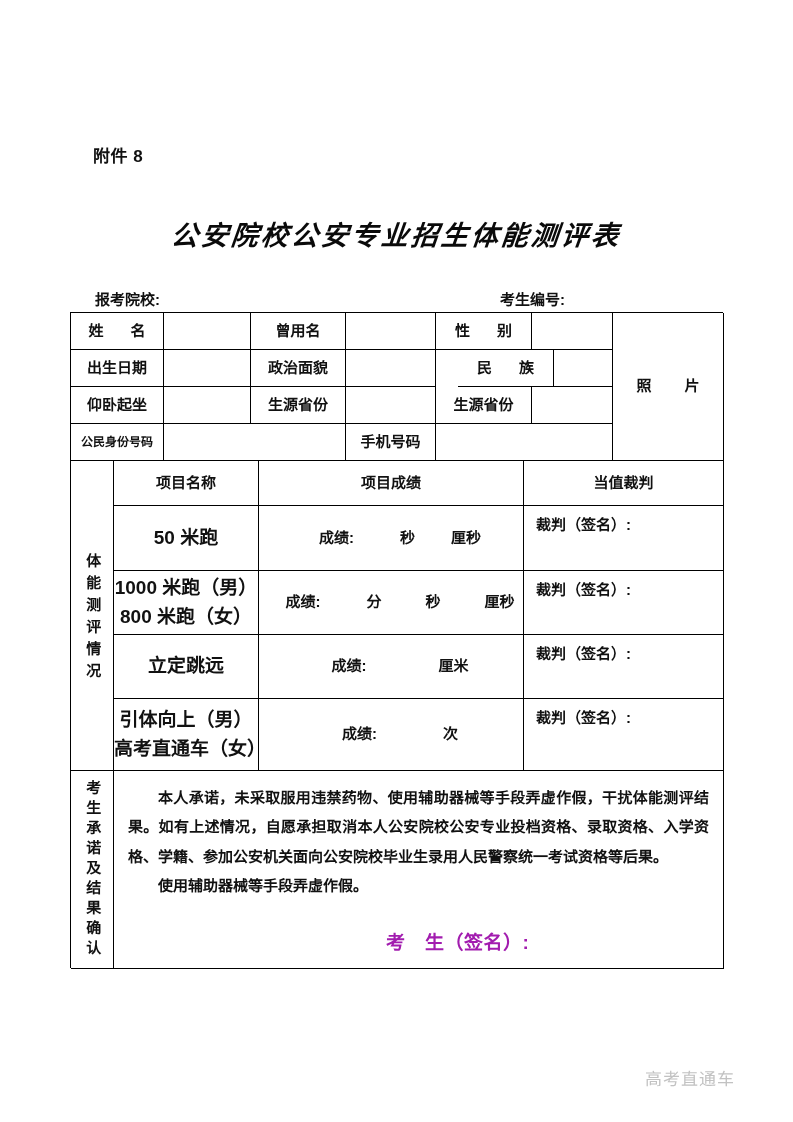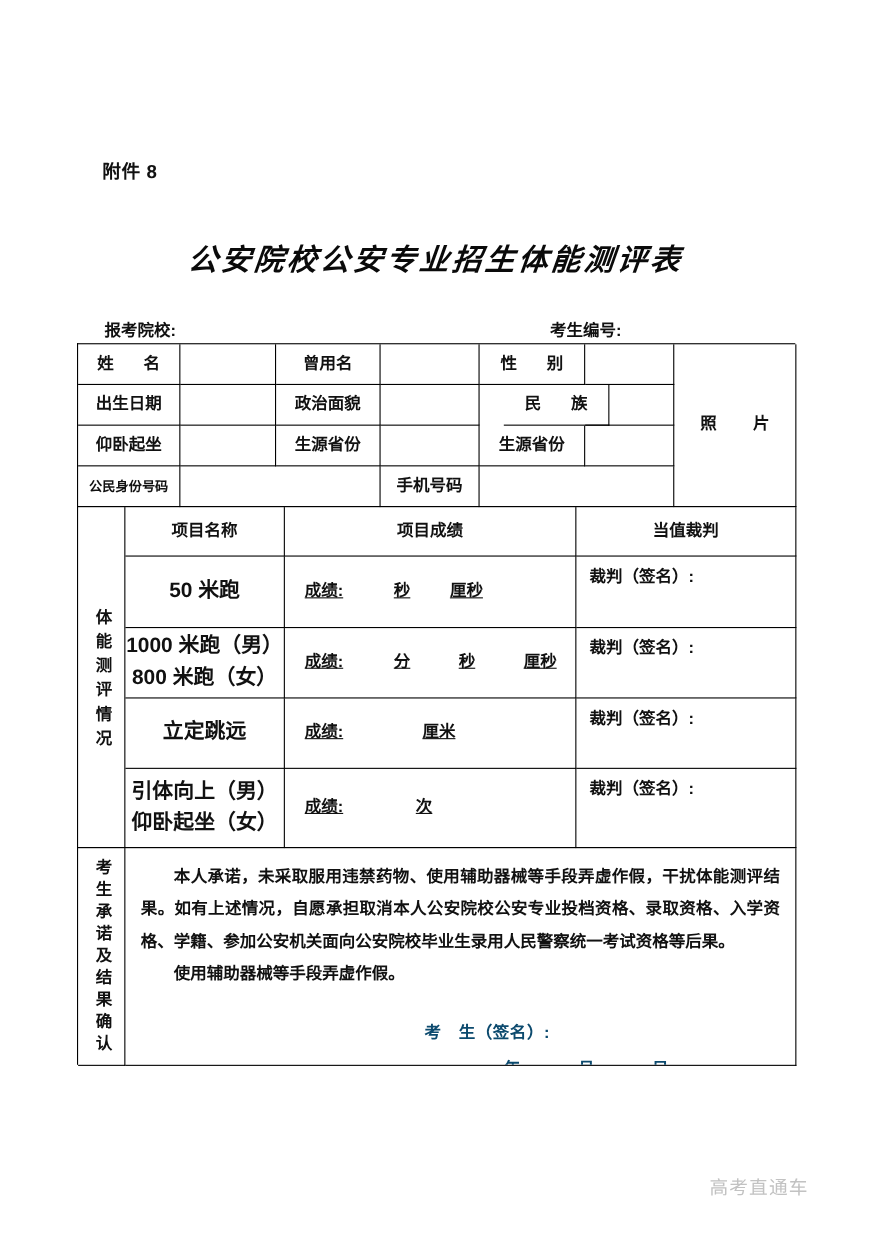--- a/index.html
+++ b/index.html
@@ -121,24 +121,23 @@
   
   .cell.item-name {
     flex-direction: column;
     justify-content: center;
     font-size: 19px;
     line-height: 1.5;
   }
 
   
   .cell.score {
-    justify-content: flex-start;
+    justify-content: center;
     padding-left: 18px;
     text-align: left;
-    text-decoration: underline;
   }
   .score-line {
     display: flex;
     align-items: baseline;
     white-space: nowrap;
   }
   .score-line .sc-label { margin-right: 0; }
   .gap-a { display: inline-block; width: 46px; }
   .gap-b { display: inline-block; width: 36px; }
   .gap-c { display: inline-block; width: 44px; }
@@ -177,42 +176,42 @@
     text-indent: 2em;
     margin: 0;
     text-align: justify;
     width: 100%;
     color: #111;
   }
   .sign-area {
     margin-top: 30px;
     width: 100%;
     font-family: "Liberation Sans", "DejaVu Sans", sans-serif;
-    font-size: 15px;
-    font-weight: 700;
-    color: #0c4a6e;
+    font-size: 19px;
+    font-weight: 700;
+    color: #a21caf;
   }
   .sign-name {
     margin-left: 258px;
     white-space: nowrap;
     letter-spacing: 0.5px;
   }
   .sign-date {
     margin-top: 12px;
     margin-left: 330px;
     white-space: nowrap;
   }
   .sign-date .dg { display: inline-block; width: 44px; }
 
   
   .watermark {
     position: absolute;
     right: 58px;
     bottom: 32px;
-    font-family: Liberation Sans, sans-serif;
+    font-family: Liberation Mono, monospace;
     font-size: 17px;
     font-weight: 400;
     color: #c2c2c2;
     letter-spacing: 1px;
     white-space: nowrap;
   }
 </style>
 </head>
 <body>
 
@@ -304,21 +303,21 @@
       <span class="score-line">
         <span class="sc-label">成绩:</span>
         <span class="gap-d"></span>
         <span>厘米</span>
       </span>
     </div>
     <div class="cell referee" style="left:453px; top:174px; width:200px; height:64px;">裁判（签名）:</div>
 
     <div class="cell item-name" style="left:43px; top:238px; width:145px; height:72px;">
       <span>引体向上（男）</span>
-      <span>仰卧起坐（女）</span>
+      <span>高考直通车（女）</span>
     </div>
     <div class="cell score" style="left:188px; top:238px; width:265px; height:72px;">
       <span class="score-line">
         <span class="sc-label">成绩:</span>
         <span class="gap-e"></span>
         <span>次</span>
       </span>
     </div>
     <div class="cell referee" style="left:453px; top:238px; width:200px; height:72px;">裁判（签名）:</div>
   </div>

